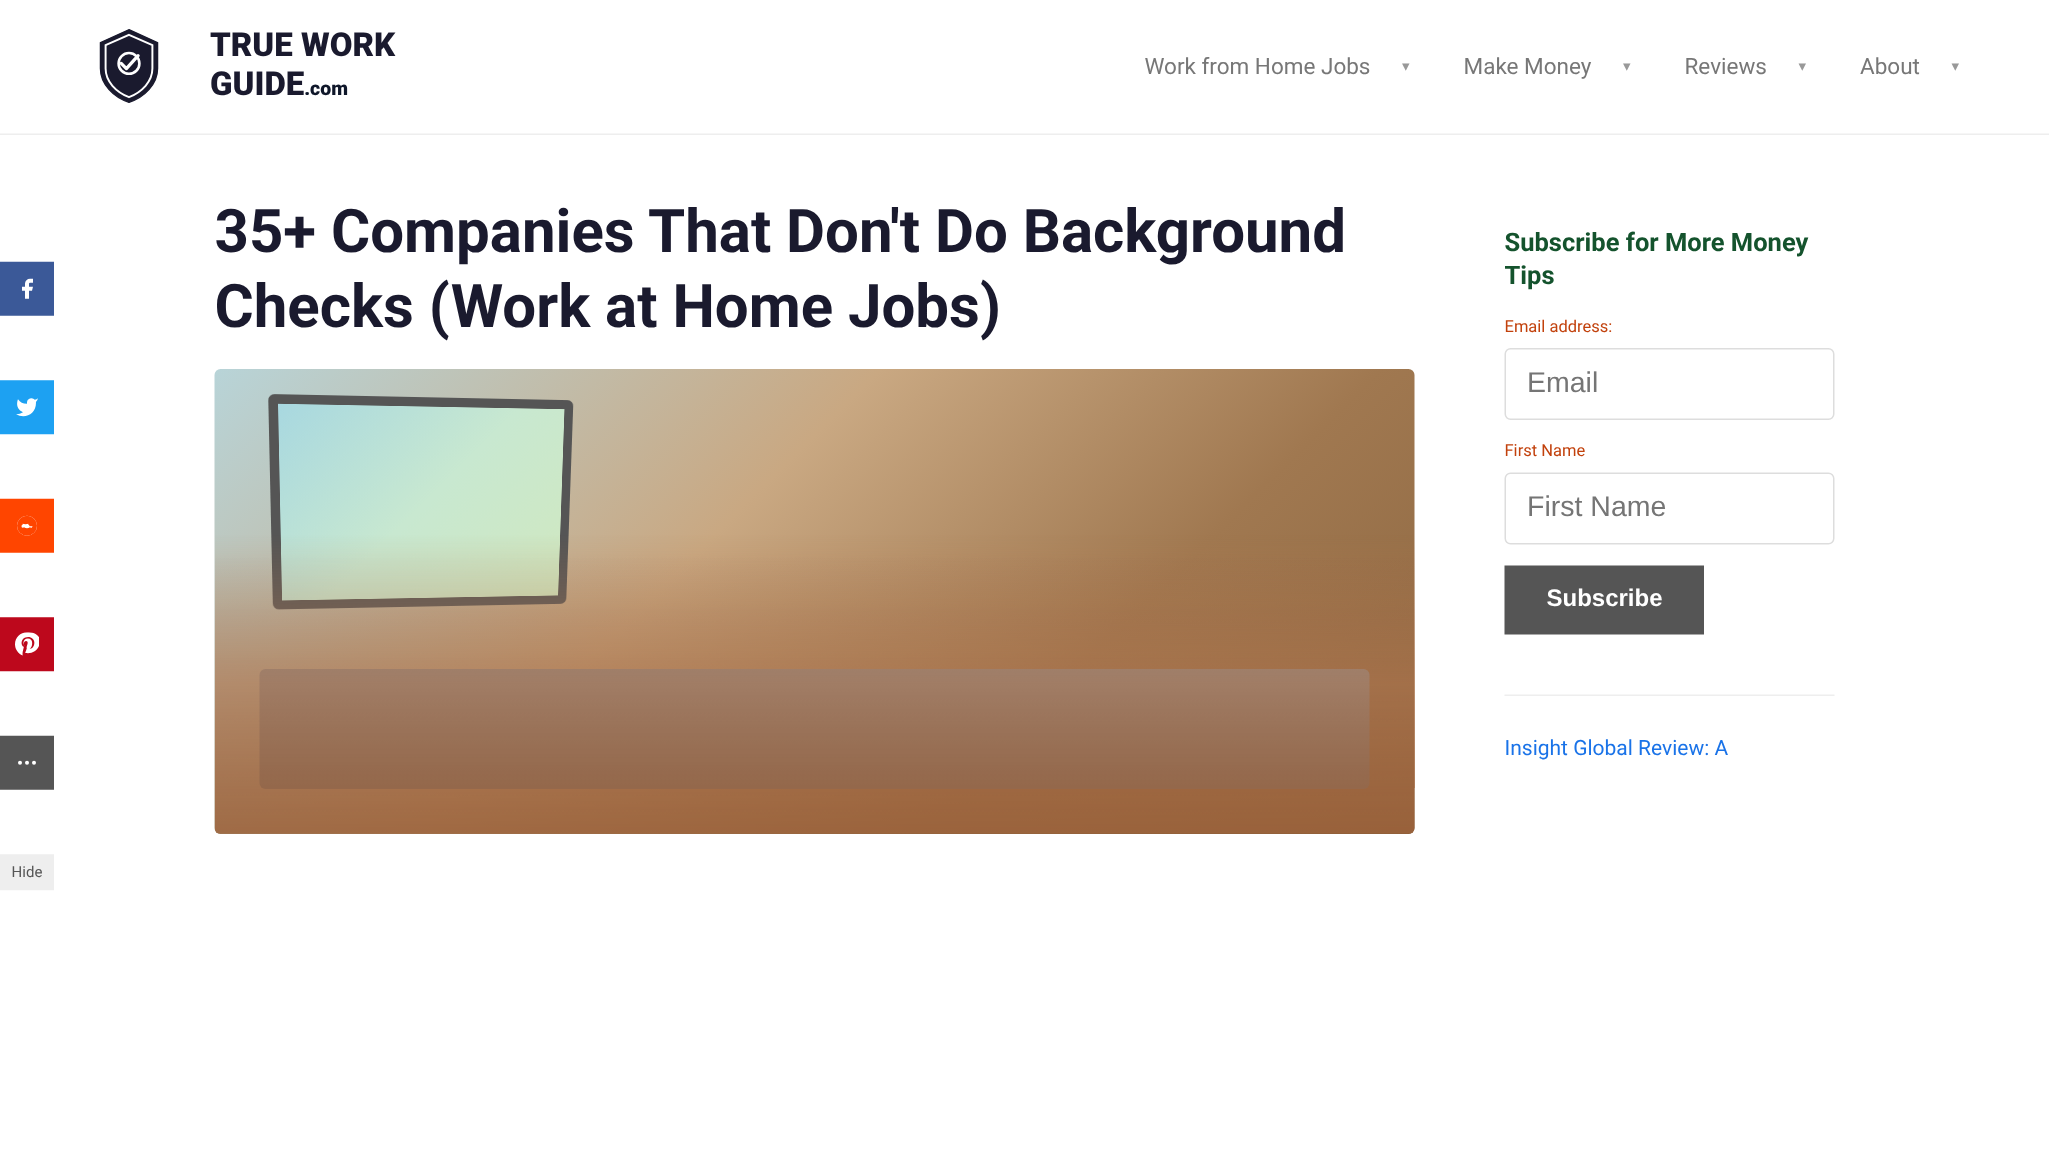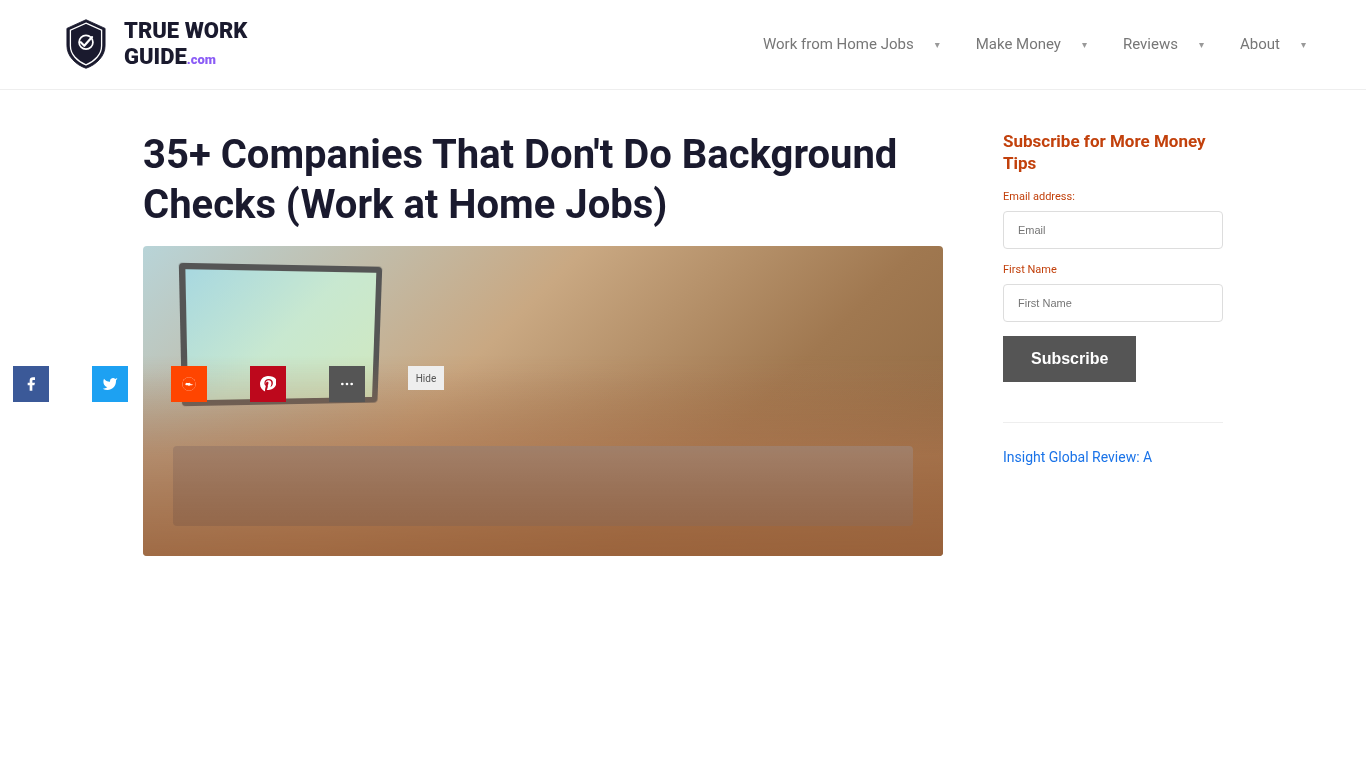--- a/index.html
+++ b/index.html
@@ -9,36 +9,36 @@
     .site-header {
       display: flex;
       align-items: center;
       justify-content: space-between;
       padding: 18px 60px;
       background: #fff;
       border-bottom: 1px solid #eee;
     }
     .logo-area {
       display: flex;
-      gap: 12px;
+      gap: 28px;
       text-decoration: none;
       color: #1a1a2e;
     }
     .logo-icon {
       width: 52px;
       height: 52px;
     }
     .logo-text {
       font-size: 22px;
       font-weight: 700;
       line-height: 1.2;
       color: #1a1a2e;
     }
     .logo-text span { font-weight: 900; }
-    .logo-domain { font-size: 13px; font-weight: 400; color: #8b5cf6; }
+    .logo-domain { font-size: 13px; font-weight: 400; color: #0f172a; }
 
     nav {
       display: flex;
       align-items: center;
       gap: 36px;
     }
     .nav-item {
       display: flex;
       align-items: center;
       gap: 21px;
@@ -48,25 +48,25 @@
       text-decoration: none;
     }
     .nav-chevron {
       font-size: 10px;
       color: #999;
     }
 
     
     .social-sidebar {
       position: fixed;
-      left: 13px;
+      left: 0;
       top: 50%;
       transform: translateY(-50%);
       display: flex;
-      flex-direction: row;
+      flex-direction: column;
       z-index: 100;
       gap: 43px;
     }
     .social-btn {
       width: 36px;
       height: 36px;
       display: flex;
       align-items: center;
       justify-content: center;
       color: #fff;
@@ -173,36 +173,37 @@
     .sidebar {
       width: 220px;
       flex-shrink: 0;
     }
     .sidebar-widget {
       margin-bottom: 40px;
     }
     .sidebar-widget-title {
       font-size: 17px;
       font-weight: 700;
-      color: #c2410c;
+      color: #14532d;
       margin-bottom: 16px;
       line-height: 1.3;
+      margin-top: 21px;
     }
     .sidebar-label {
       font-size: 11px;
       color: #c2410c;
       margin-bottom: 8px;
       display: block;
     }
     .sidebar-input {
       width: 100%;
       padding: 12px 14px;
       border: 1px solid #ddd;
       border-radius: 4px;
-      font-size: 11px;
+      font-size: 19px;
       color: #aaa;
       margin-bottom: 14px;
       outline: none;
     }
     .subscribe-btn {
       background: #555;
       color: #fff;
       border: none;
       padding: 14px 28px;
       font-size: 16px;

